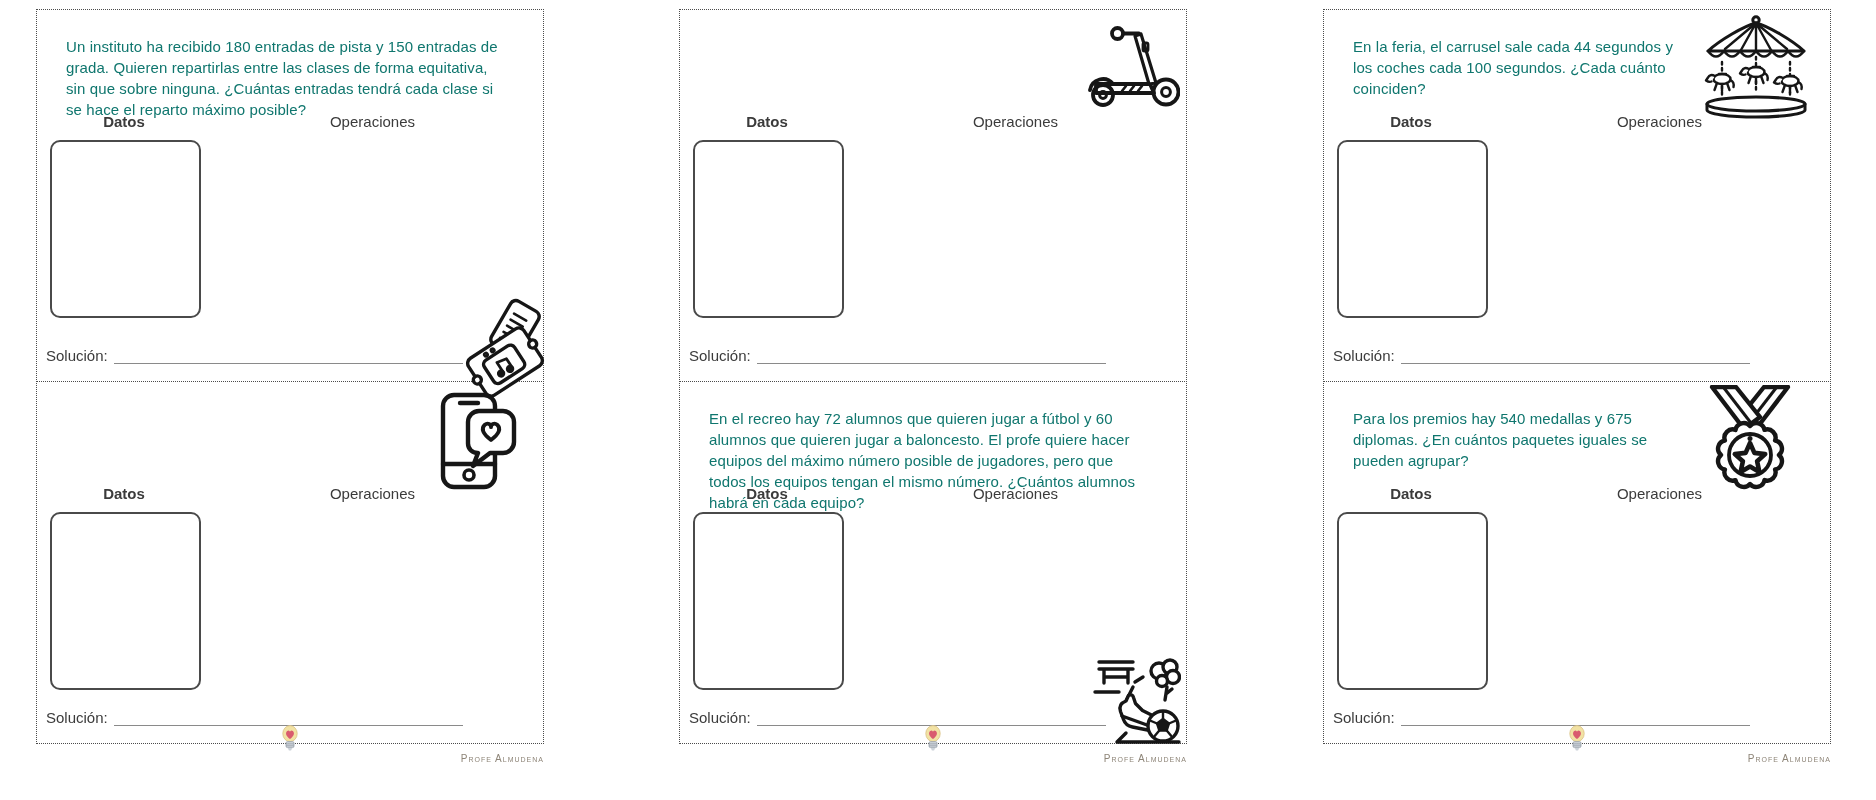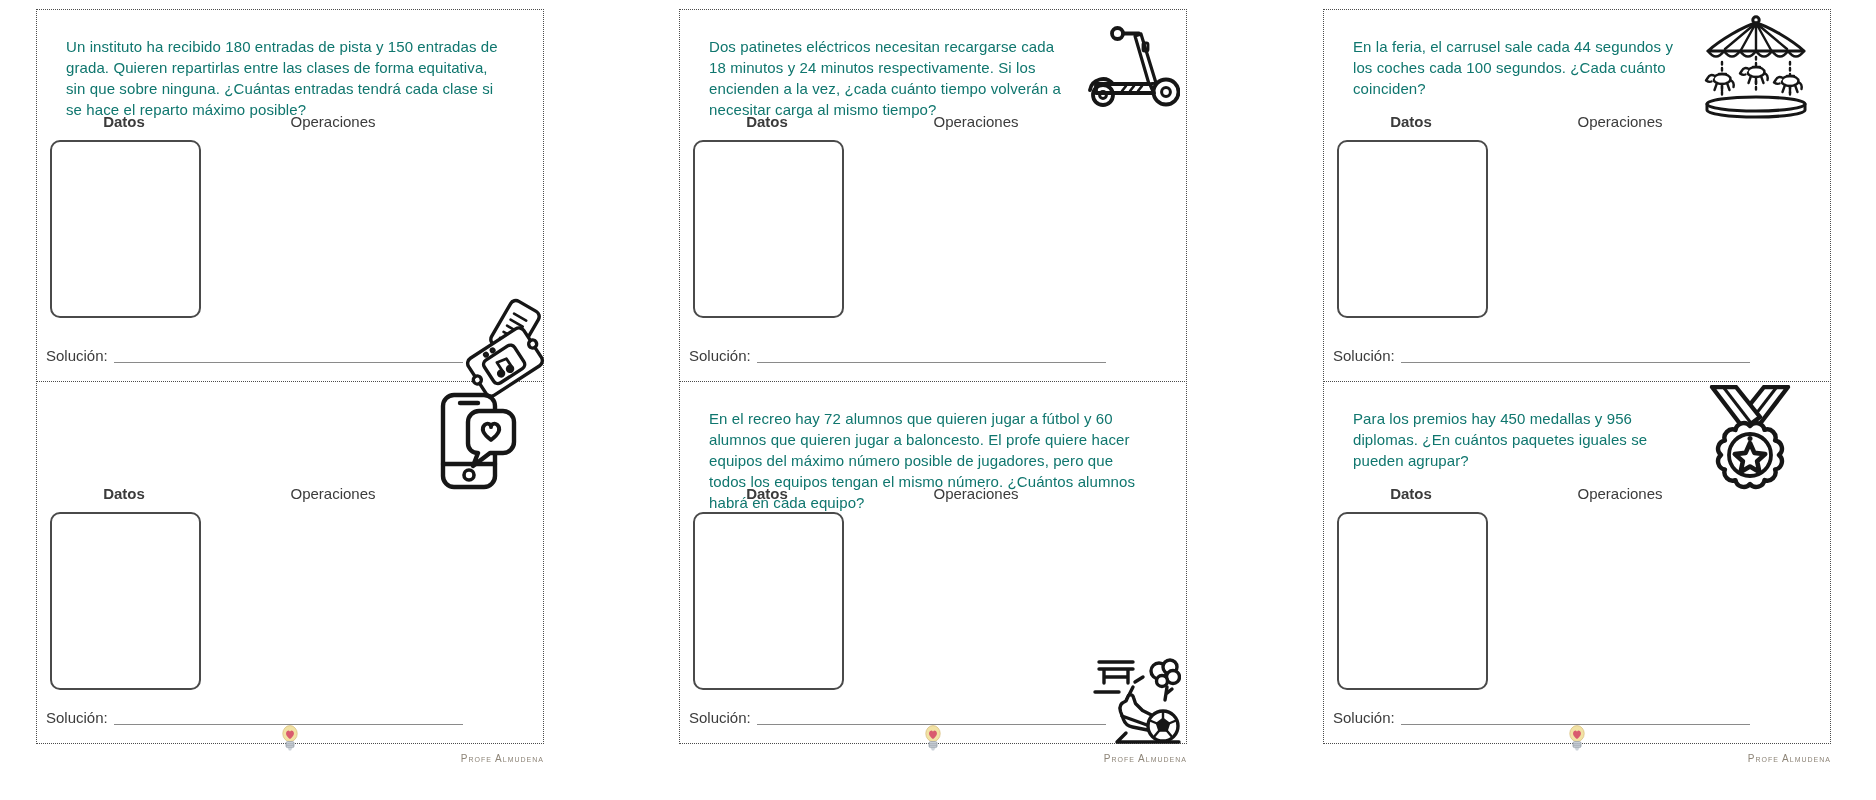--- a/index.html
+++ b/index.html
@@ -7,24 +7,24 @@
        font-family:"Liberation Sans","DejaVu Sans",sans-serif;color:#3b3b3b;}
   .page{position:absolute;inset:0;}
   .col{position:absolute;top:9px;width:508px;}
   #col1{left:36px}#col2{left:679px}#col3{left:1323px}
   .card{position:relative;border:1px dotted #4b4b4b;background:#fff;}
   .card.r1{height:371px;}
   .card.r2{height:361px;margin-top:-1px;}
   .problem{position:absolute;top:10px;left:13px;margin:16px;font-size:15px;line-height:21px;
            color:#0f766e;white-space:pre-line;letter-spacing:.1px;}
   .label-datos{position:absolute;top:103px;left:13px;width:148px;text-align:center;font-size:15px;font-weight:bold;}
-  .label-oper{position:absolute;top:103px;left:214px;width:164px;text-align:center;font-size:15px;}
+  .label-oper{position:absolute;top:103px;left:214px;width:164px;text-align:right;font-size:15px;}
   .datos-box{position:absolute;top:130px;left:13px;width:147px;height:174px;
              border:2px solid #4a4a4a;border-radius:10px;background:#fff;}
-  .solution{position:absolute;left:9px;right:80px;bottom:17px;display:flex;
+  .solution{position:absolute;left:9px;right:80px;bottom:17px;display:flex;align-items:flex-end;
             gap:6px;font-size:15px;}
   .sol-label{flex:0 0 auto;}
   .sol-line{flex:1 1 auto;border-bottom:1.5px solid #8a8a8a;height:15px;}
   .icon{position:absolute;z-index:3;}
   .icon.tickets{right:-6px;top:286px;}
   .icon.phone{right:26px;top:10px;}
   .icon.scooter{right:6px;top:16px;}
   .icon.park{right:5px;bottom:-3px;}
   .icon.carousel{right:18px;top:5px;}
   .icon.medal{right:32px;top:3px;}
@@ -105,24 +105,20 @@
         <path d="M5,18.8 h8 M5,20.8 h8" stroke="#99a1aa" stroke-width="0.8"></path>
         <path d="M6.8,23 h4.4 l-1.1,2.6 h-2.2 z" fill="#cdd3da"></path>
       </svg>
       <span class="brand">Profe Almudena</span>
     </div>
   </div>
 
   <div class="col" id="col2">
 
     <div class="card r1">
-      <p class="problem">Dos patinetes eléctricos necesitan recargarse cada
-18 minutos y 24 minutos respectivamente. Si los
-encienden a la vez, ¿cada cuánto tiempo volverán a
-necesitar carga al mismo tiempo?</p>
       <div class="label-datos">Datos</div>
       <div class="label-oper">Operaciones</div>
       <div class="datos-box"></div>
       <div class="solution">
         <span class="sol-label">Solución:</span>
         <span class="sol-line"></span>
       </div>
       <svg class="icon scooter" width="92" height="84" viewBox="0 0 92 84">
         <g fill="none" stroke="#161616" stroke-width="3.8" stroke-linecap="round" stroke-linejoin="round">
           <path d="M2,64 a13,13 0 0 1 23,-6"></path>
@@ -215,21 +211,21 @@
           <use href="#hrs" x="22" y="64"></use>
           <use href="#hrs" x="56" y="57"></use>
           <use href="#hrs" x="90" y="66"></use>
           <ellipse cx="56" cy="89" rx="49" ry="7" fill="#fff"></ellipse>
           <path d="M7,89 v6 a49,7 0 0 0 98,0 v-6"></path>
         </g>
       </svg>
     </div>
 
     <div class="card r2">
-      <p class="problem">Para los premios hay 450 medallas y 956
+      <p class="problem">Para los premios hay 540 medallas y 675
 diplomas. ¿En cuántos paquetes iguales se
 pueden agrupar?</p>
       <div class="label-datos">Datos</div>
       <div class="label-oper">Operaciones</div>
       <div class="datos-box"></div>
       <div class="solution">
         <span class="sol-label">Solución:</span>
         <span class="sol-line"></span>
       </div>
       <svg class="icon medal" width="96" height="106" viewBox="0 0 96 106">

